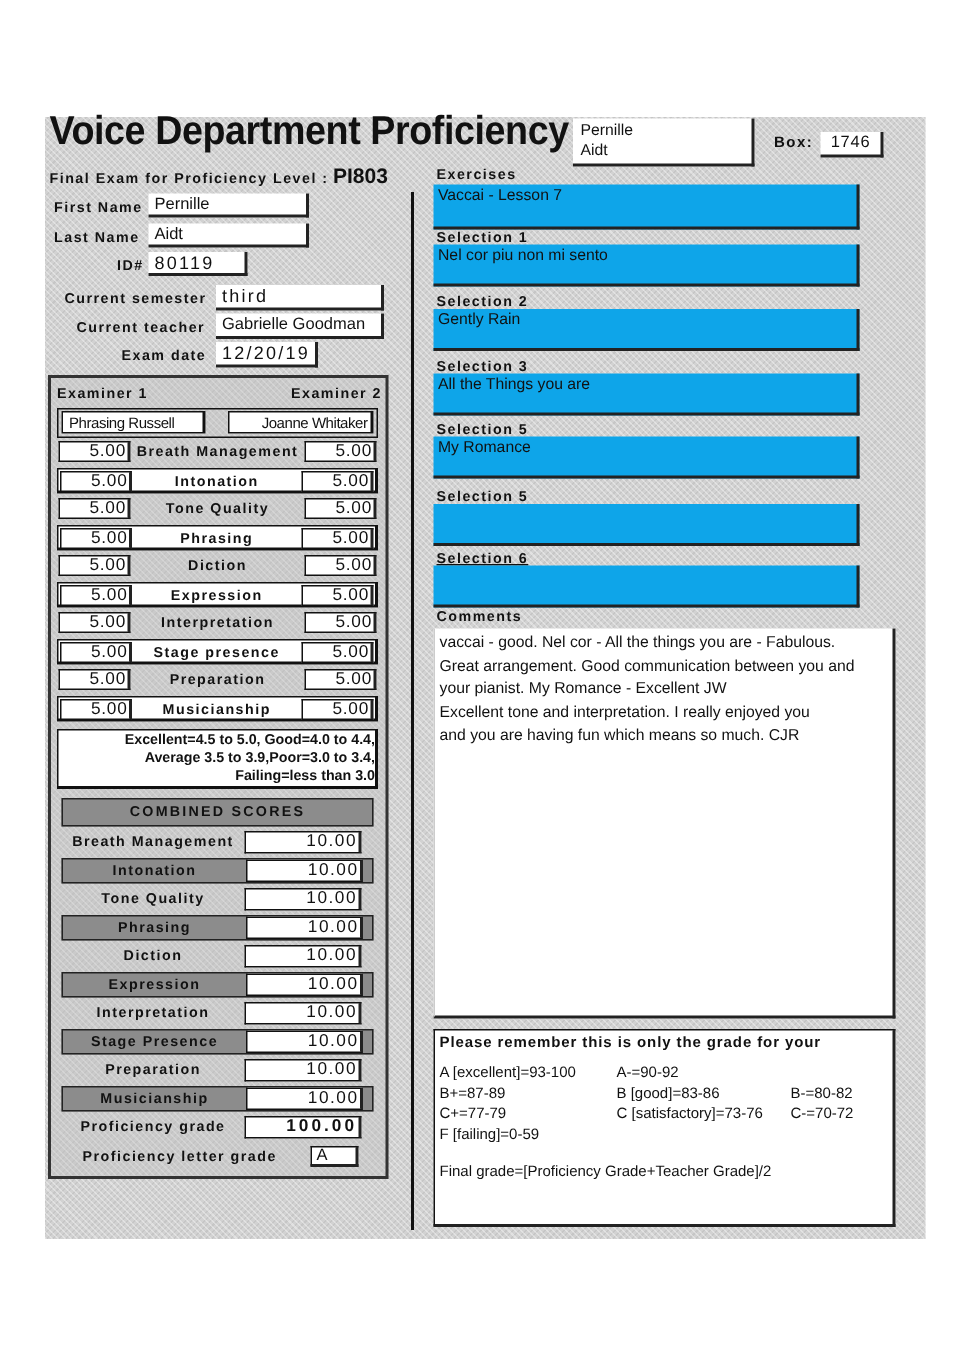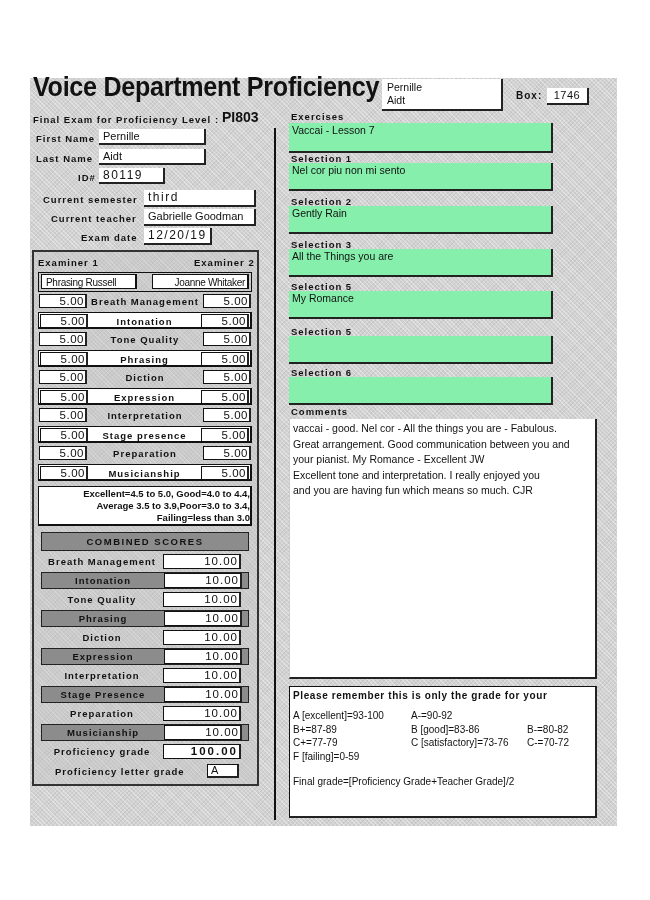--- a/index.html
+++ b/index.html
@@ -70,21 +70,21 @@
     letter-spacing: 1px; line-height: 16px; white-space: nowrap;
   }
   .cmbval {
     position: absolute; left: 122px; top: 0; width: 78px; height: 15px; background: #fff; border: 1px solid #111;
     border-right: 2px solid #222; box-sizing: border-box; text-align: right; font-size: 11.5px;
     line-height: 13px; letter-spacing: 1px; padding-right: 1px;
   }
   .divider { left: 274px; top: 128px; width: 2px; height: 692px; background: #111; }
   .sect-lbl { left: 291px; font-weight: bold; font-size: 9.5px; letter-spacing: 1px; }
   .sel {
-    left: 289px; width: 264px; height: 28px; background: #86efac; border-right: 2px solid #222;
+    left: 289px; width: 284px; height: 28px; background: #0ea5e9; border-right: 2px solid #222;
     border-bottom: 2px solid #222; box-sizing: border-box; font-size: 10.5px; padding: 1px 3px; line-height: 13px;
   }
   .comments {
     left: 289px; top: 419px; width: 308px; height: 260px; background: #fff; border-right: 2px solid #222;
     border-bottom: 2px solid #222; border-left: 1px solid #ccc; box-sizing: border-box; font-size: 10.5px;
     padding: 2px 3px; line-height: 15.5px;
   }
   .grading {
     left: 289px; top: 686px; width: 308px; height: 132px; background: #fff; border: 1px solid #111;
     border-right: 2px solid #222; border-bottom: 2px solid #222; box-sizing: border-box; padding: 1px 3px;

